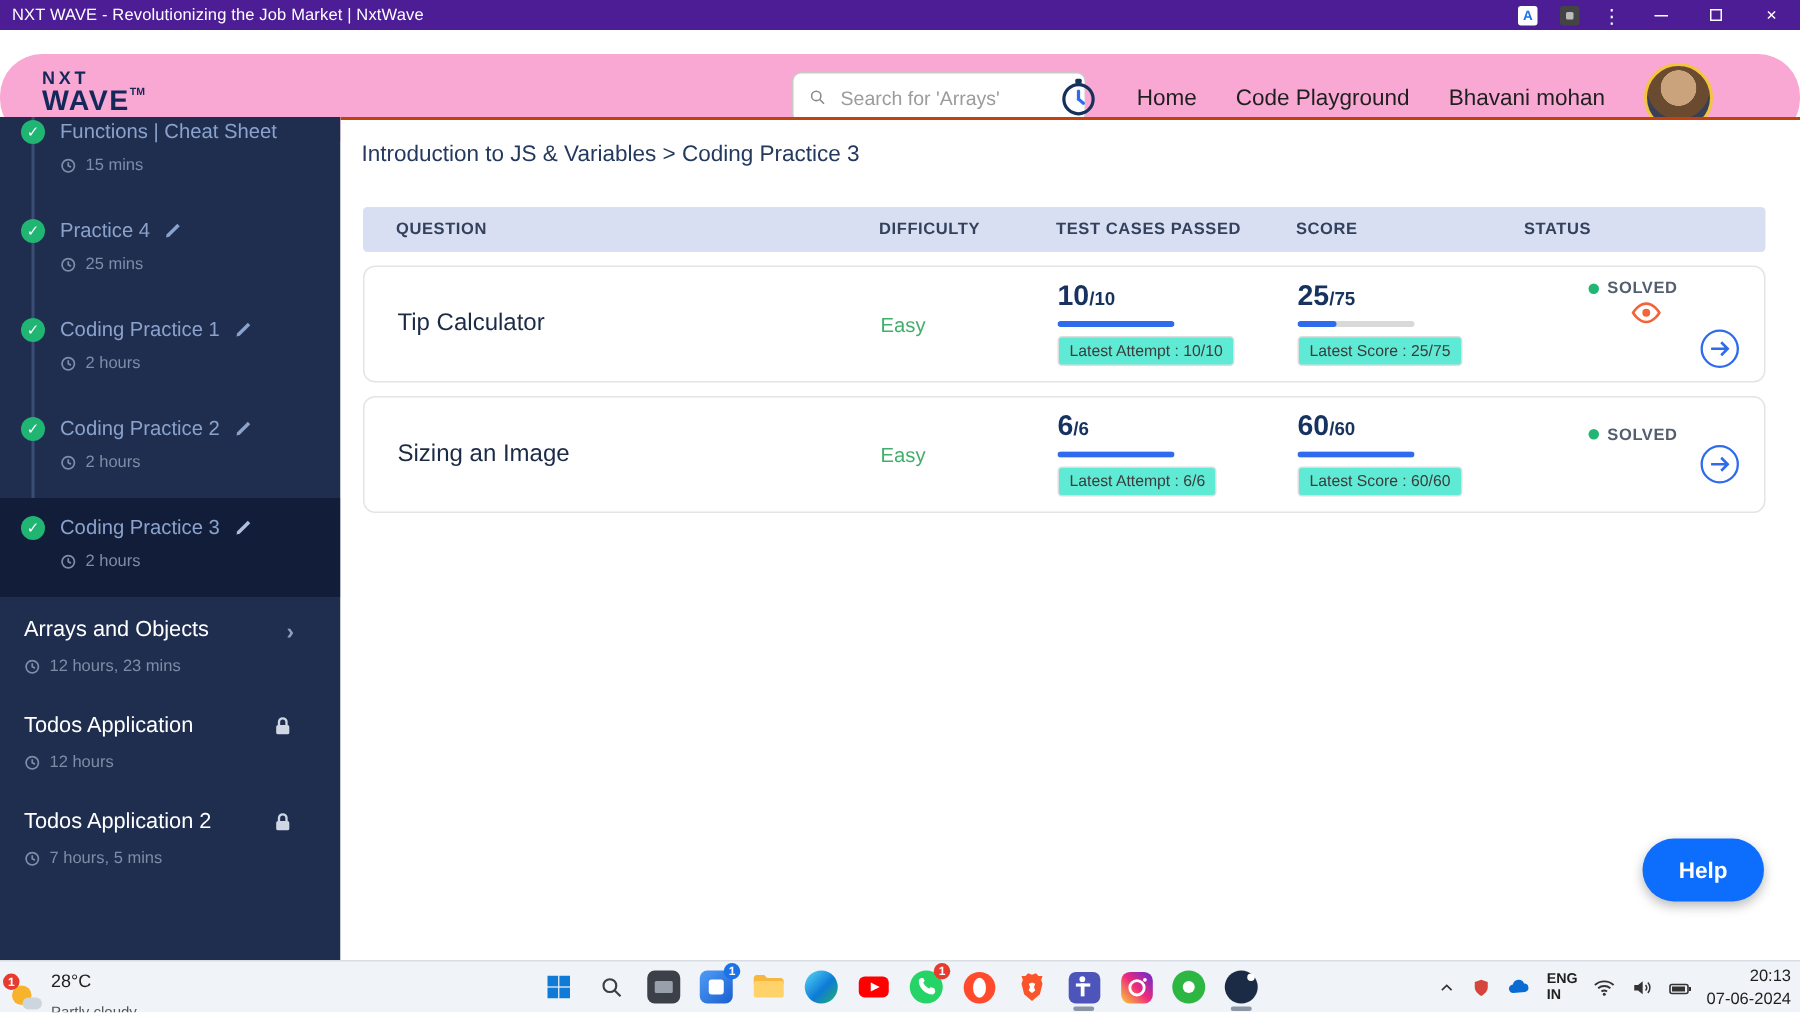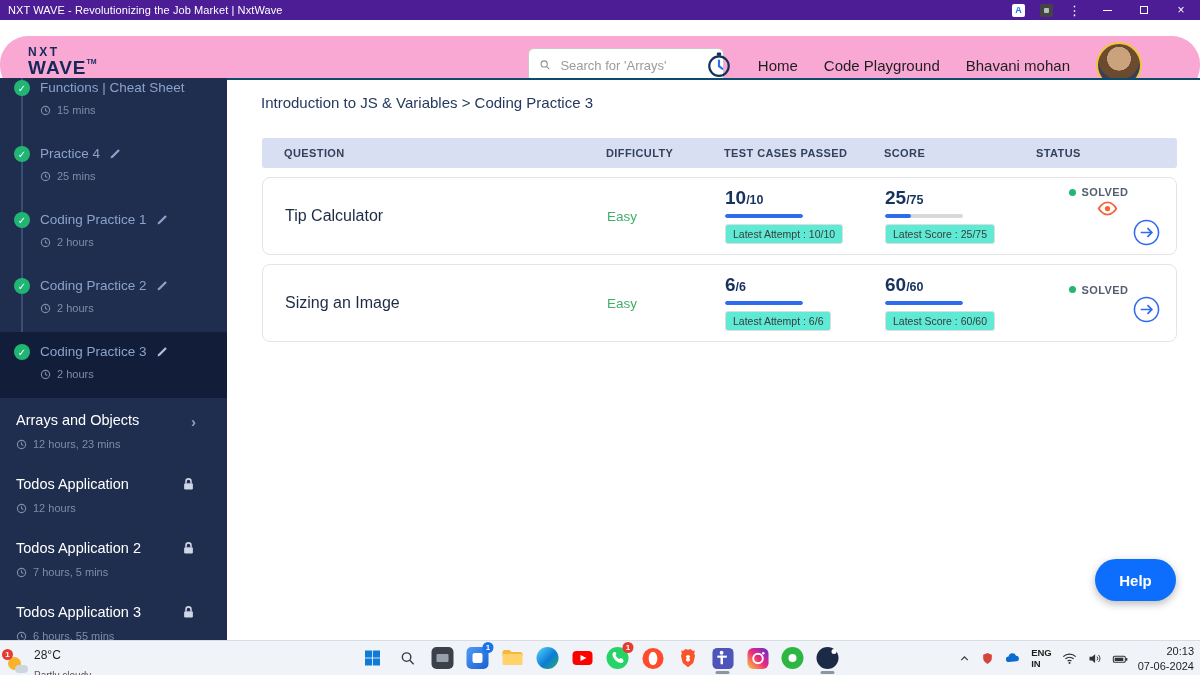--- a/index.html
+++ b/index.html
@@ -51,21 +51,21 @@
   .sb-title-row { display:flex; align-items:center; gap:9px; }
   .sb-title { color:#8aa2cc; font-size:13.5px; }
   .sb-item.active { background:#121e39; }
   .sb-dur { margin-top:9px; display:flex; align-items:center; gap:6px; color:#7f8ca8; font-size:11px; }
   .sb-item.section { padding:13px 16px 12px 16px; min-height:56px; }
   .section-title { color:#fff; font-size:14.5px; }
   .side-ico { position:absolute; right:31px; top:15px; }
   .chev-r { color:#8fa0bd; font-size:15px; font-weight:700; }
 
   
-  .main { position:absolute; top:78px; left:227px; right:0; bottom:35px; background:#fff; border-top:2px solid #0c4a6e;padding-left:20px; }
+  .main { position:absolute; top:78px; left:227px; right:0; bottom:35px; background:#fff; border-top:2px solid #c2410c; }
   .breadcrumb { margin:14px 0 0 14px; color:#24395e; font-size:15px; font-weight:500; }
   .qtable { margin:27px 23px 0 15px;border-radius:19px; }
   .t-head, .t-row { display:grid; grid-template-columns:322px 118px 160px 152px 1fr; align-items:center; padding-left:22px; }
   .t-head { background:#d8dff2; border-radius:3px; height:30px; }
   .t-head span { font-size:11px; font-weight:700; color:#33415c; letter-spacing:.4px; }
   .t-row { background:#fff; border:1px solid #e4e4e4; border-radius:8px; height:78px; margin-top:9px; cursor:pointer; }
   .q-name { font-size:16px; color:#1c2b45; }
   .diff { color:#41af6b; font-size:13.5px; }
   .metric { display:flex; flex-direction:column; gap:6px; }
   .metric-num { font-size:19px; font-weight:700; color:#16335f; line-height:1; }
@@ -287,34 +287,20 @@
             </svg></span>
         <div class="sb-dur">
           <svg viewBox="0 0 24 24" width="11" height="11">
               <circle cx="12" cy="12" r="9" stroke="#7f8ca8" stroke-width="2.5" fill="none"></circle>
               <path d="M12 7v5l4 2" stroke="#7f8ca8" stroke-width="2.5" fill="none"></path>
             </svg>
           <span>7 hours, 5 mins</span>
         </div>
       </div>
 
-      <div class="sb-item section">
-        <span class="section-title">Todos Application 3</span>
-        <span class="side-ico"><svg viewBox="0 0 24 24" width="15" height="15">
-              <rect x="5" y="10" width="14" height="10" rx="2" fill="#cfd6e4"></rect>
-              <path d="M8 10V7a4 4 0 018 0v3" stroke="#cfd6e4" stroke-width="2.5" fill="none"></path>
-            </svg></span>
-        <div class="sb-dur">
-          <svg viewBox="0 0 24 24" width="11" height="11">
-              <circle cx="12" cy="12" r="9" stroke="#7f8ca8" stroke-width="2.5" fill="none"></circle>
-              <path d="M12 7v5l4 2" stroke="#7f8ca8" stroke-width="2.5" fill="none"></path>
-            </svg>
-          <span>6 hours, 55 mins</span>
-        </div>
-      </div>
 
     </div>
   </div>
 
   <div class="main">
     <div class="breadcrumb">Introduction to JS &amp; Variables &gt; Coding Practice 3</div>
 
     <div class="qtable">
       <div class="t-head">
         <span>QUESTION</span>

